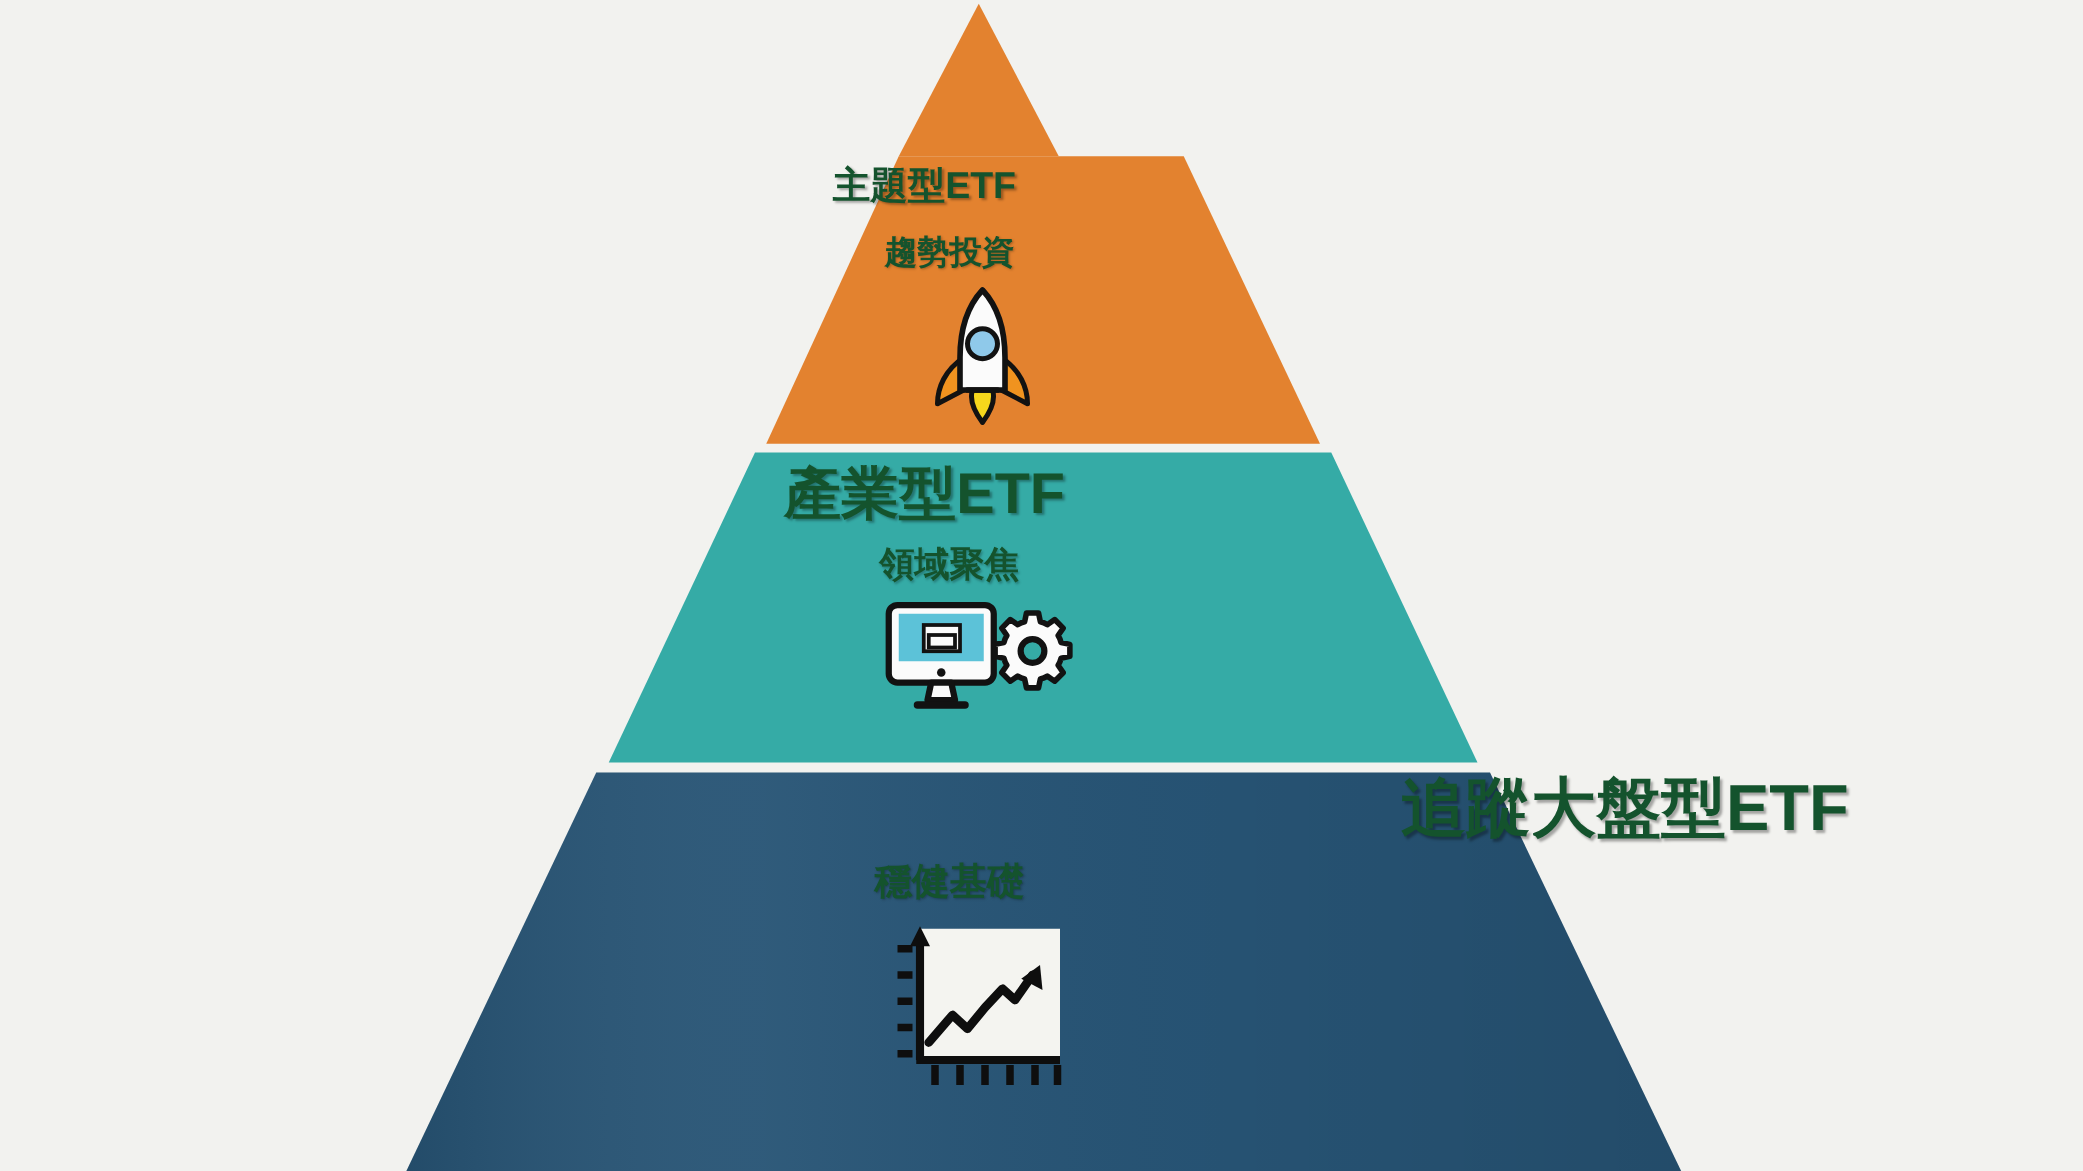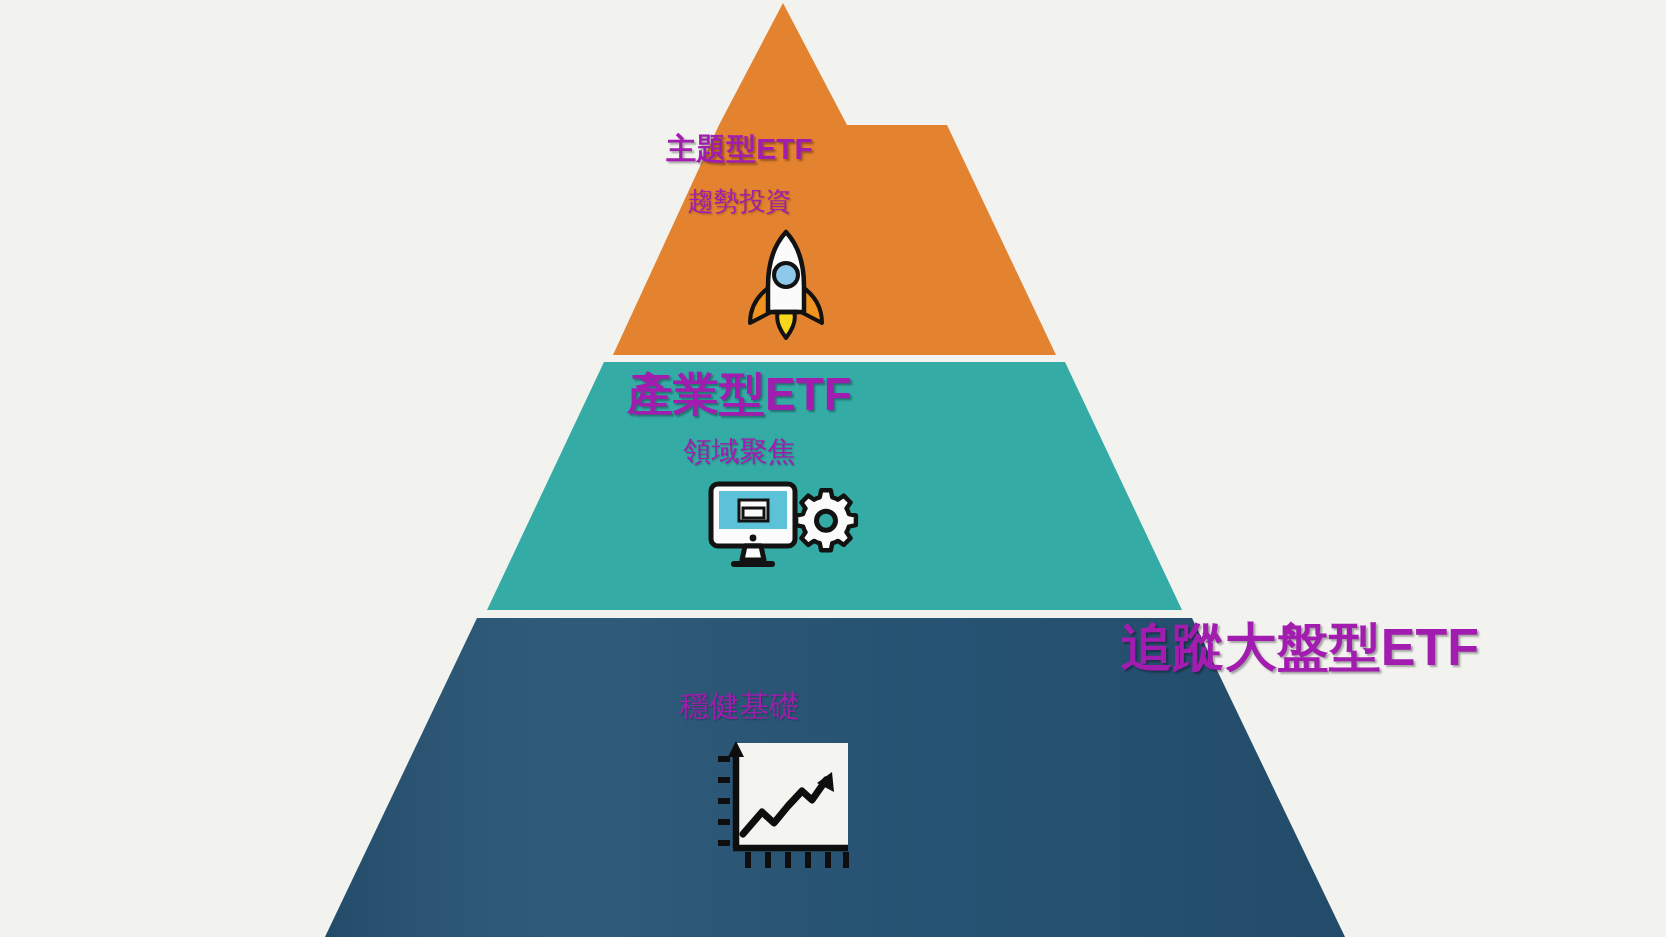--- a/index.html
+++ b/index.html
@@ -25,35 +25,36 @@
     left: 0;
     top: 0;
     width: 1666px;
     height: 937px;
   }
   .tier-text {
     position: absolute;
     width: 1479px;
     left: 0;
     text-align: center;
-    color: #a21caf;
+    color: #14532d;
     pointer-events: none;
   }
   .tier-title {
     font-weight: bold;
     letter-spacing: 0px;
     line-height: 1.05;
     text-shadow: 2px 2px 2px rgba(0,0,0,0.33);
     white-space: nowrap;
   }
   .tier-sub {
-    font-weight: normal;
+    font-weight: bold;
     line-height: 1.05;
     text-shadow: 1px 1px 2px rgba(0,0,0,0.28);
     white-space: nowrap;
+    padding-left: 20px;
   }
   
   #tier-top-title  { top: 133px; font-size: 30px; }
   #tier-top-sub    { top: 188px; font-size: 26px; }
   
   #tier-mid-title  { top: 370px; font-size: 46px; }
   #tier-mid-sub    { top: 437px; font-size: 28px; }
   
   #tier-bot-title  { top: 620px; font-size: 52px; text-align: right; }
   #tier-bot-sub    { top: 690px; font-size: 30px; }

